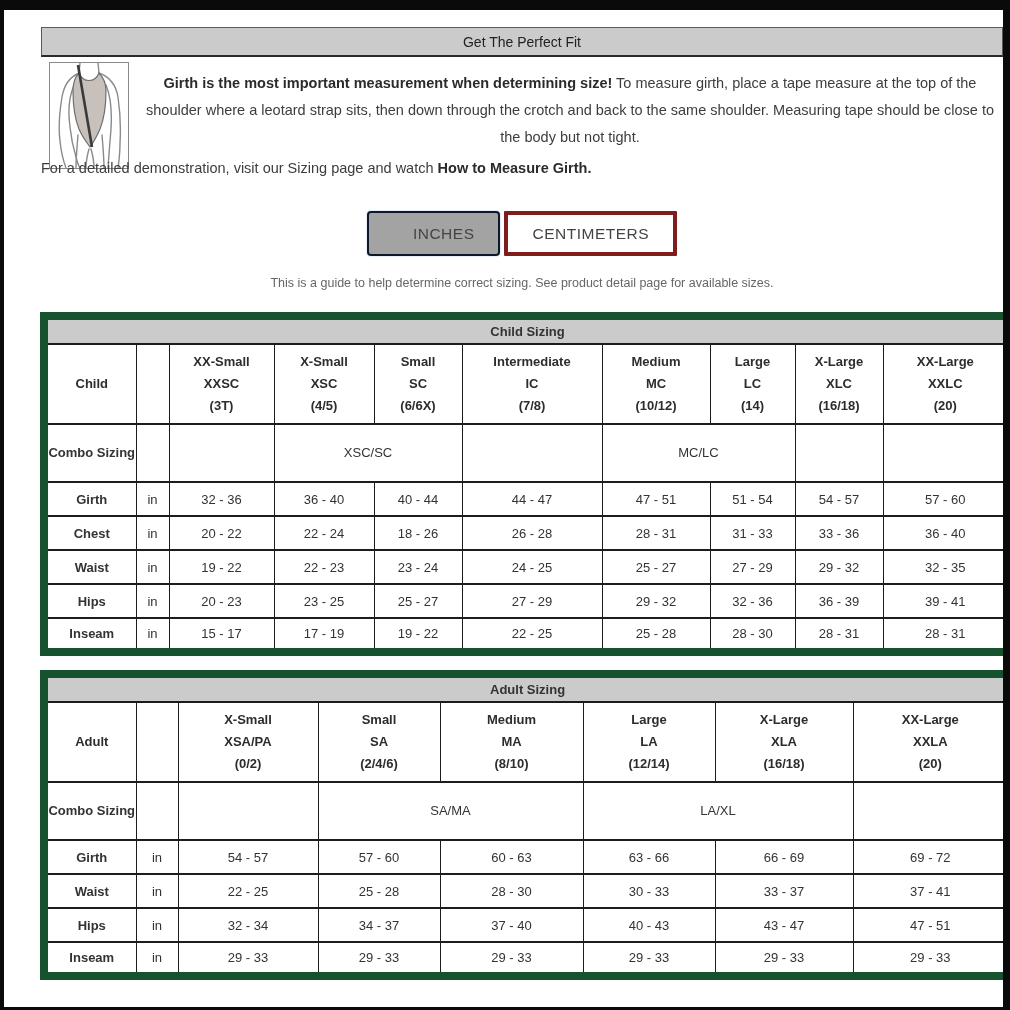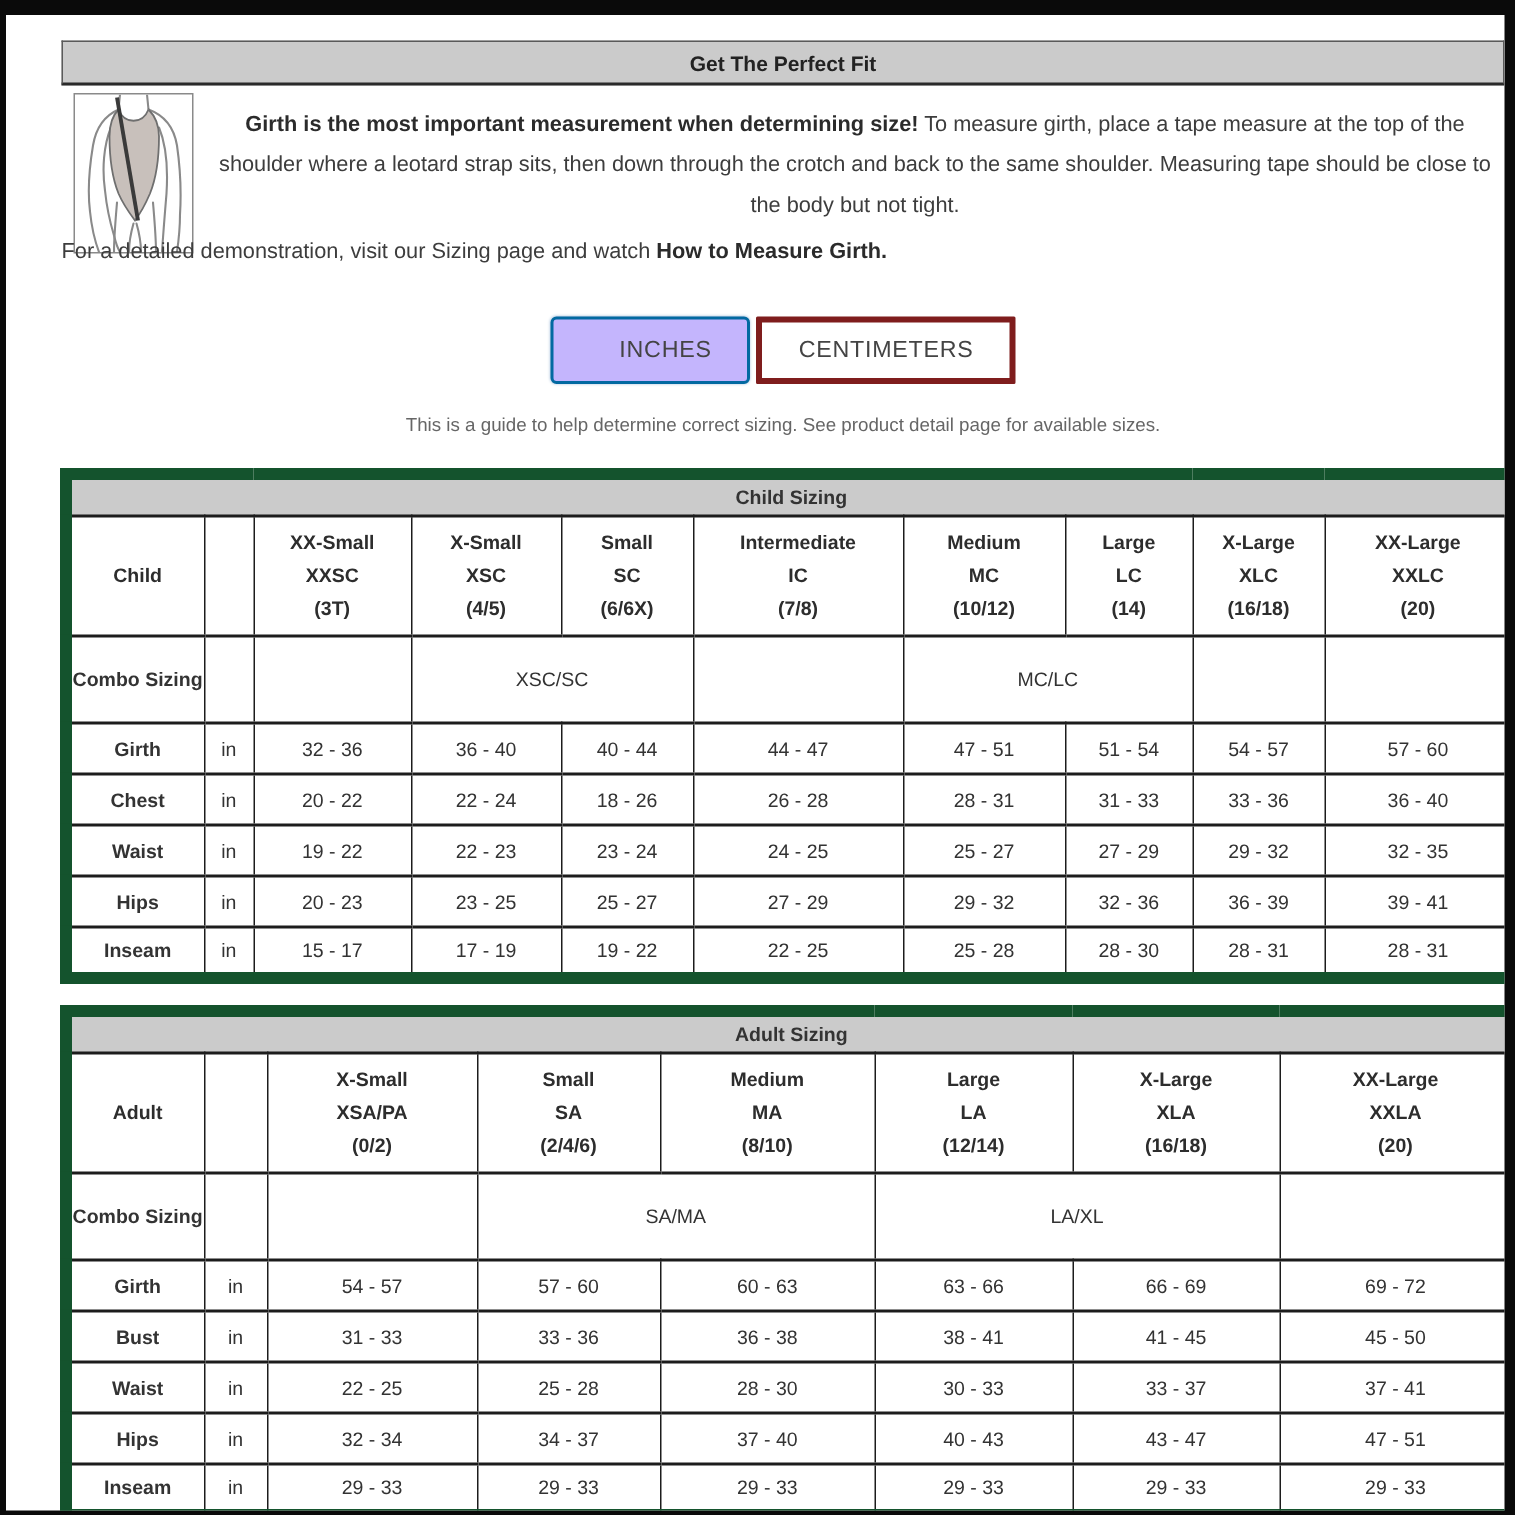--- a/index.html
+++ b/index.html
@@ -21,21 +21,21 @@
   
   .title-bar {
     position: absolute;
     left: 37px; top: 17px;
     width: 962px; height: 30px;
     background: #cbcbcb;
     border: 1px solid #5a5a5a;
     border-bottom: 2px solid #2a2a2a;
     text-align: center;
     line-height: 28px;
-    font-weight: bold;
+    font-weight: normal;
     font-size: 14px;
     color: #222;
   }
   .figure-box {
     position: absolute;
     left: 45px; top: 52px;
     width: 80px; height: 107px;
     border: 1px solid #8a8a8a;
     background: #fff;
     overflow: hidden;
@@ -72,22 +72,22 @@
   }
   .unit-btn {
     font-family: "Liberation Sans", sans-serif;
     font-size: 15.5px;
     color: #444;
     letter-spacing: 0.5px;
     padding: 0 24px;
     cursor: pointer;
   }
   .unit-btn.selected {
-    background: #c4b5fd;
-    border: 2px solid #0369a1;
+    background: #a3a3a3;
+    border: 2px solid #0f172a;
     border-radius: 4px;
     box-shadow: 0 0 2px #a9c1dc;
     padding-left: 44px;
   }
   .unit-btn.unselected {
     background: #ffffff;
     border: 4px solid #7f1d1d;
     border-radius: 1px;
   }
   .note-line {
@@ -323,30 +323,20 @@
             <td class="label-cell">Girth</td>
             <td>in</td>
             <td>54 - 57</td>
             <td>57 - 60</td>
             <td>60 - 63</td>
             <td>63 - 66</td>
             <td>66 - 69</td>
             <td class="thick-left">69 - 72</td>
           </tr>
           <tr class="data-row">
-            <td class="label-cell">Bust</td>
-            <td>in</td>
-            <td>31 - 33</td>
-            <td>33 - 36</td>
-            <td>36 - 38</td>
-            <td>38 - 41</td>
-            <td>41 - 45</td>
-            <td class="thick-left">45 - 50</td>
-          </tr>
-          <tr class="data-row">
             <td class="label-cell">Waist</td>
             <td>in</td>
             <td>22 - 25</td>
             <td>25 - 28</td>
             <td>28 - 30</td>
             <td>30 - 33</td>
             <td>33 - 37</td>
             <td class="thick-left">37 - 41</td>
           </tr>
           <tr class="data-row">

